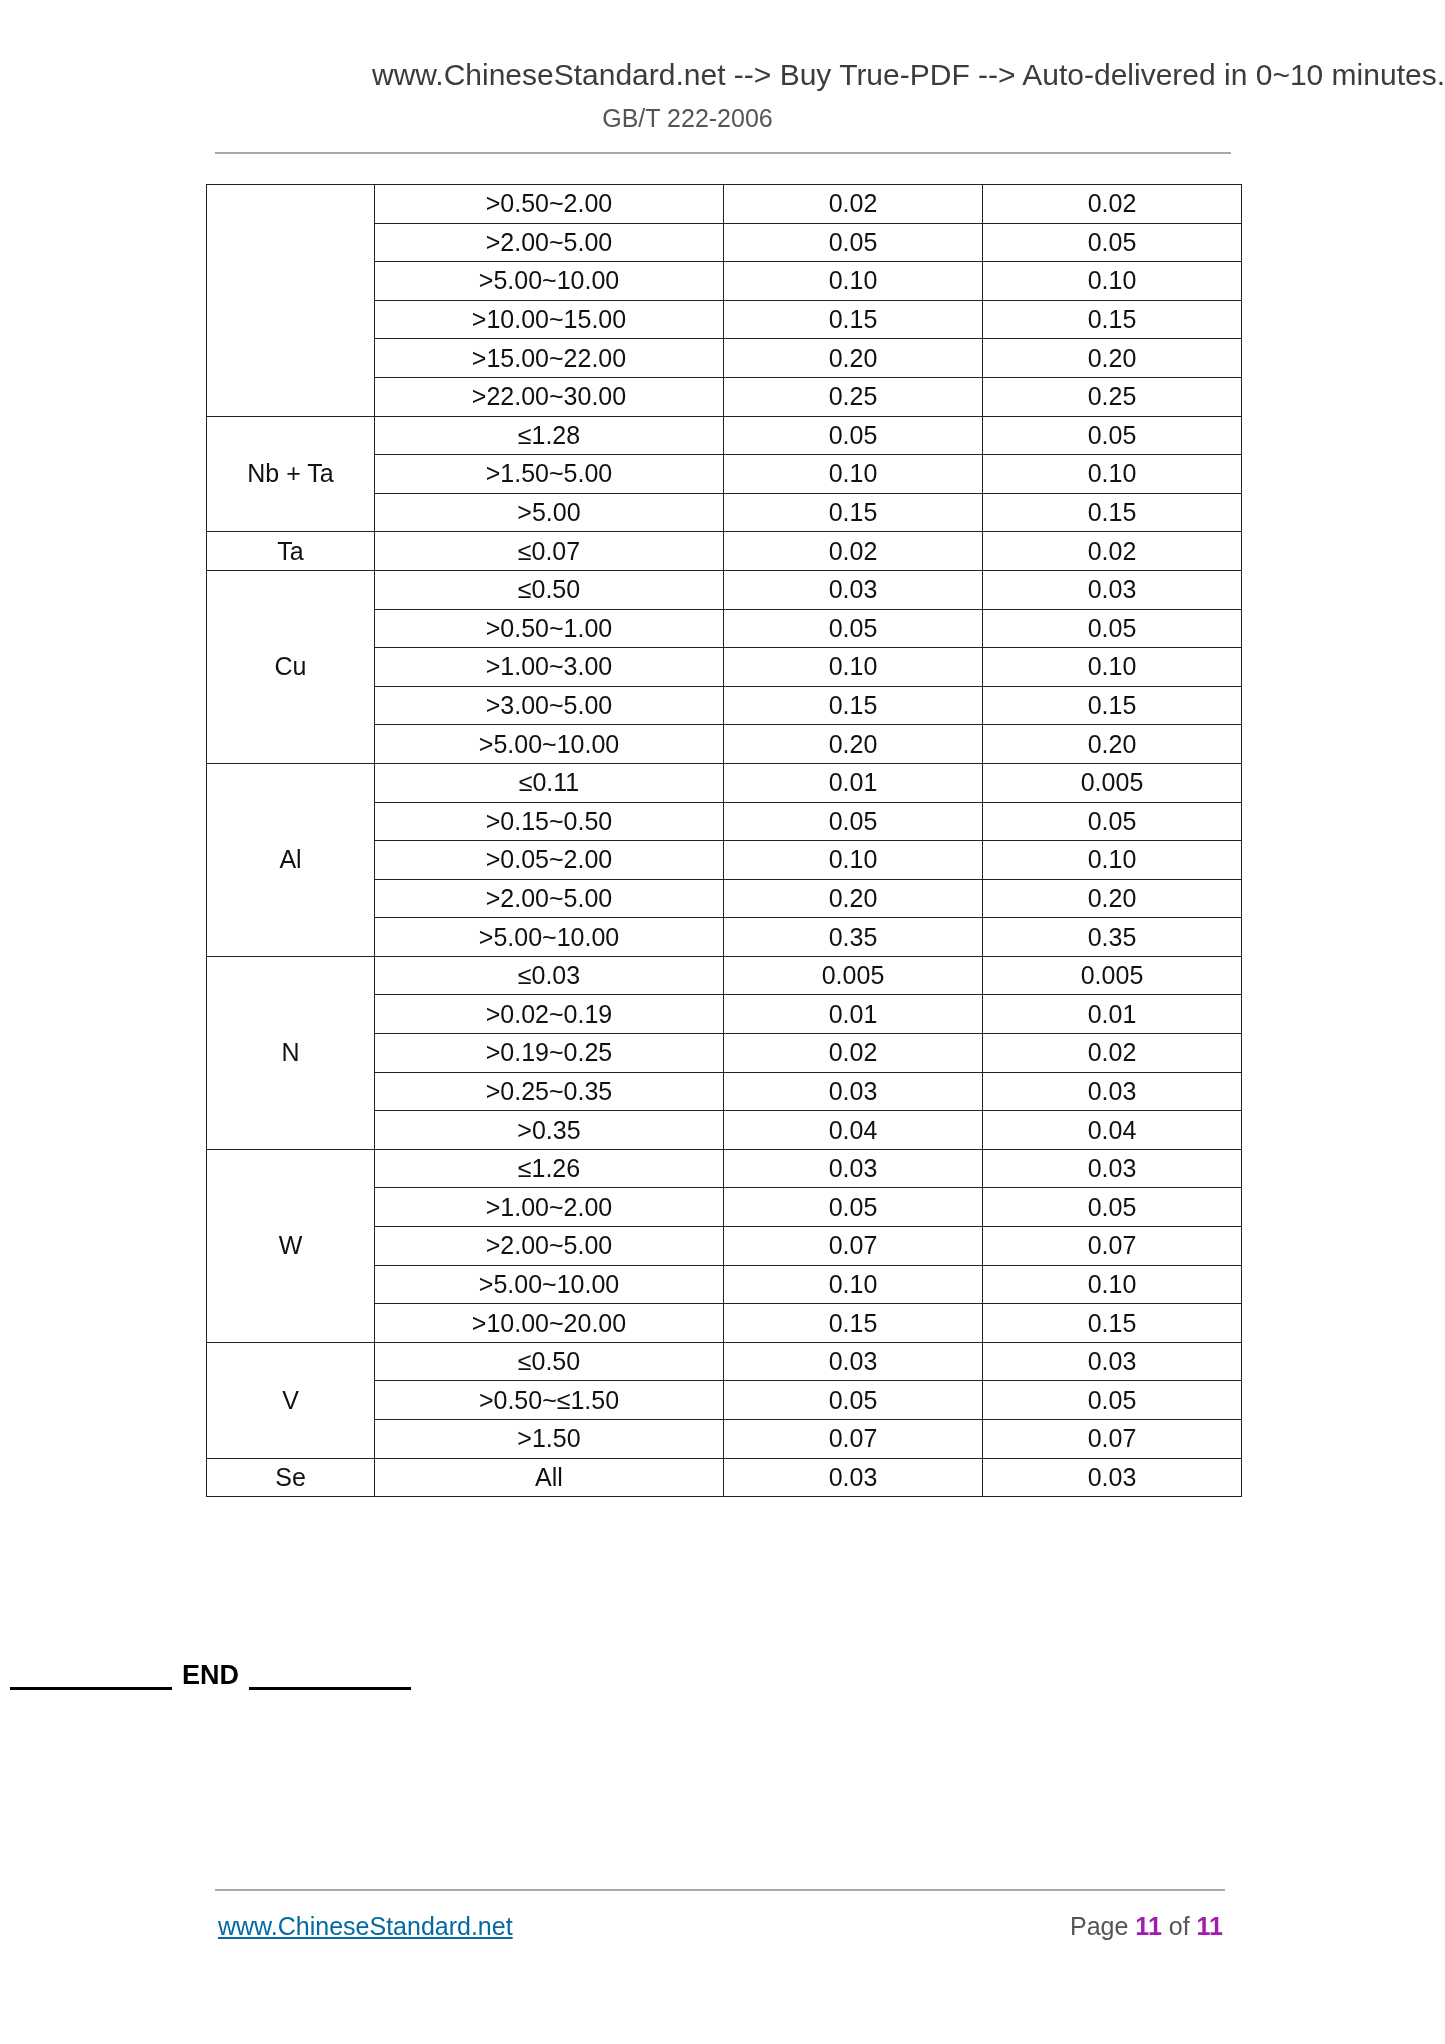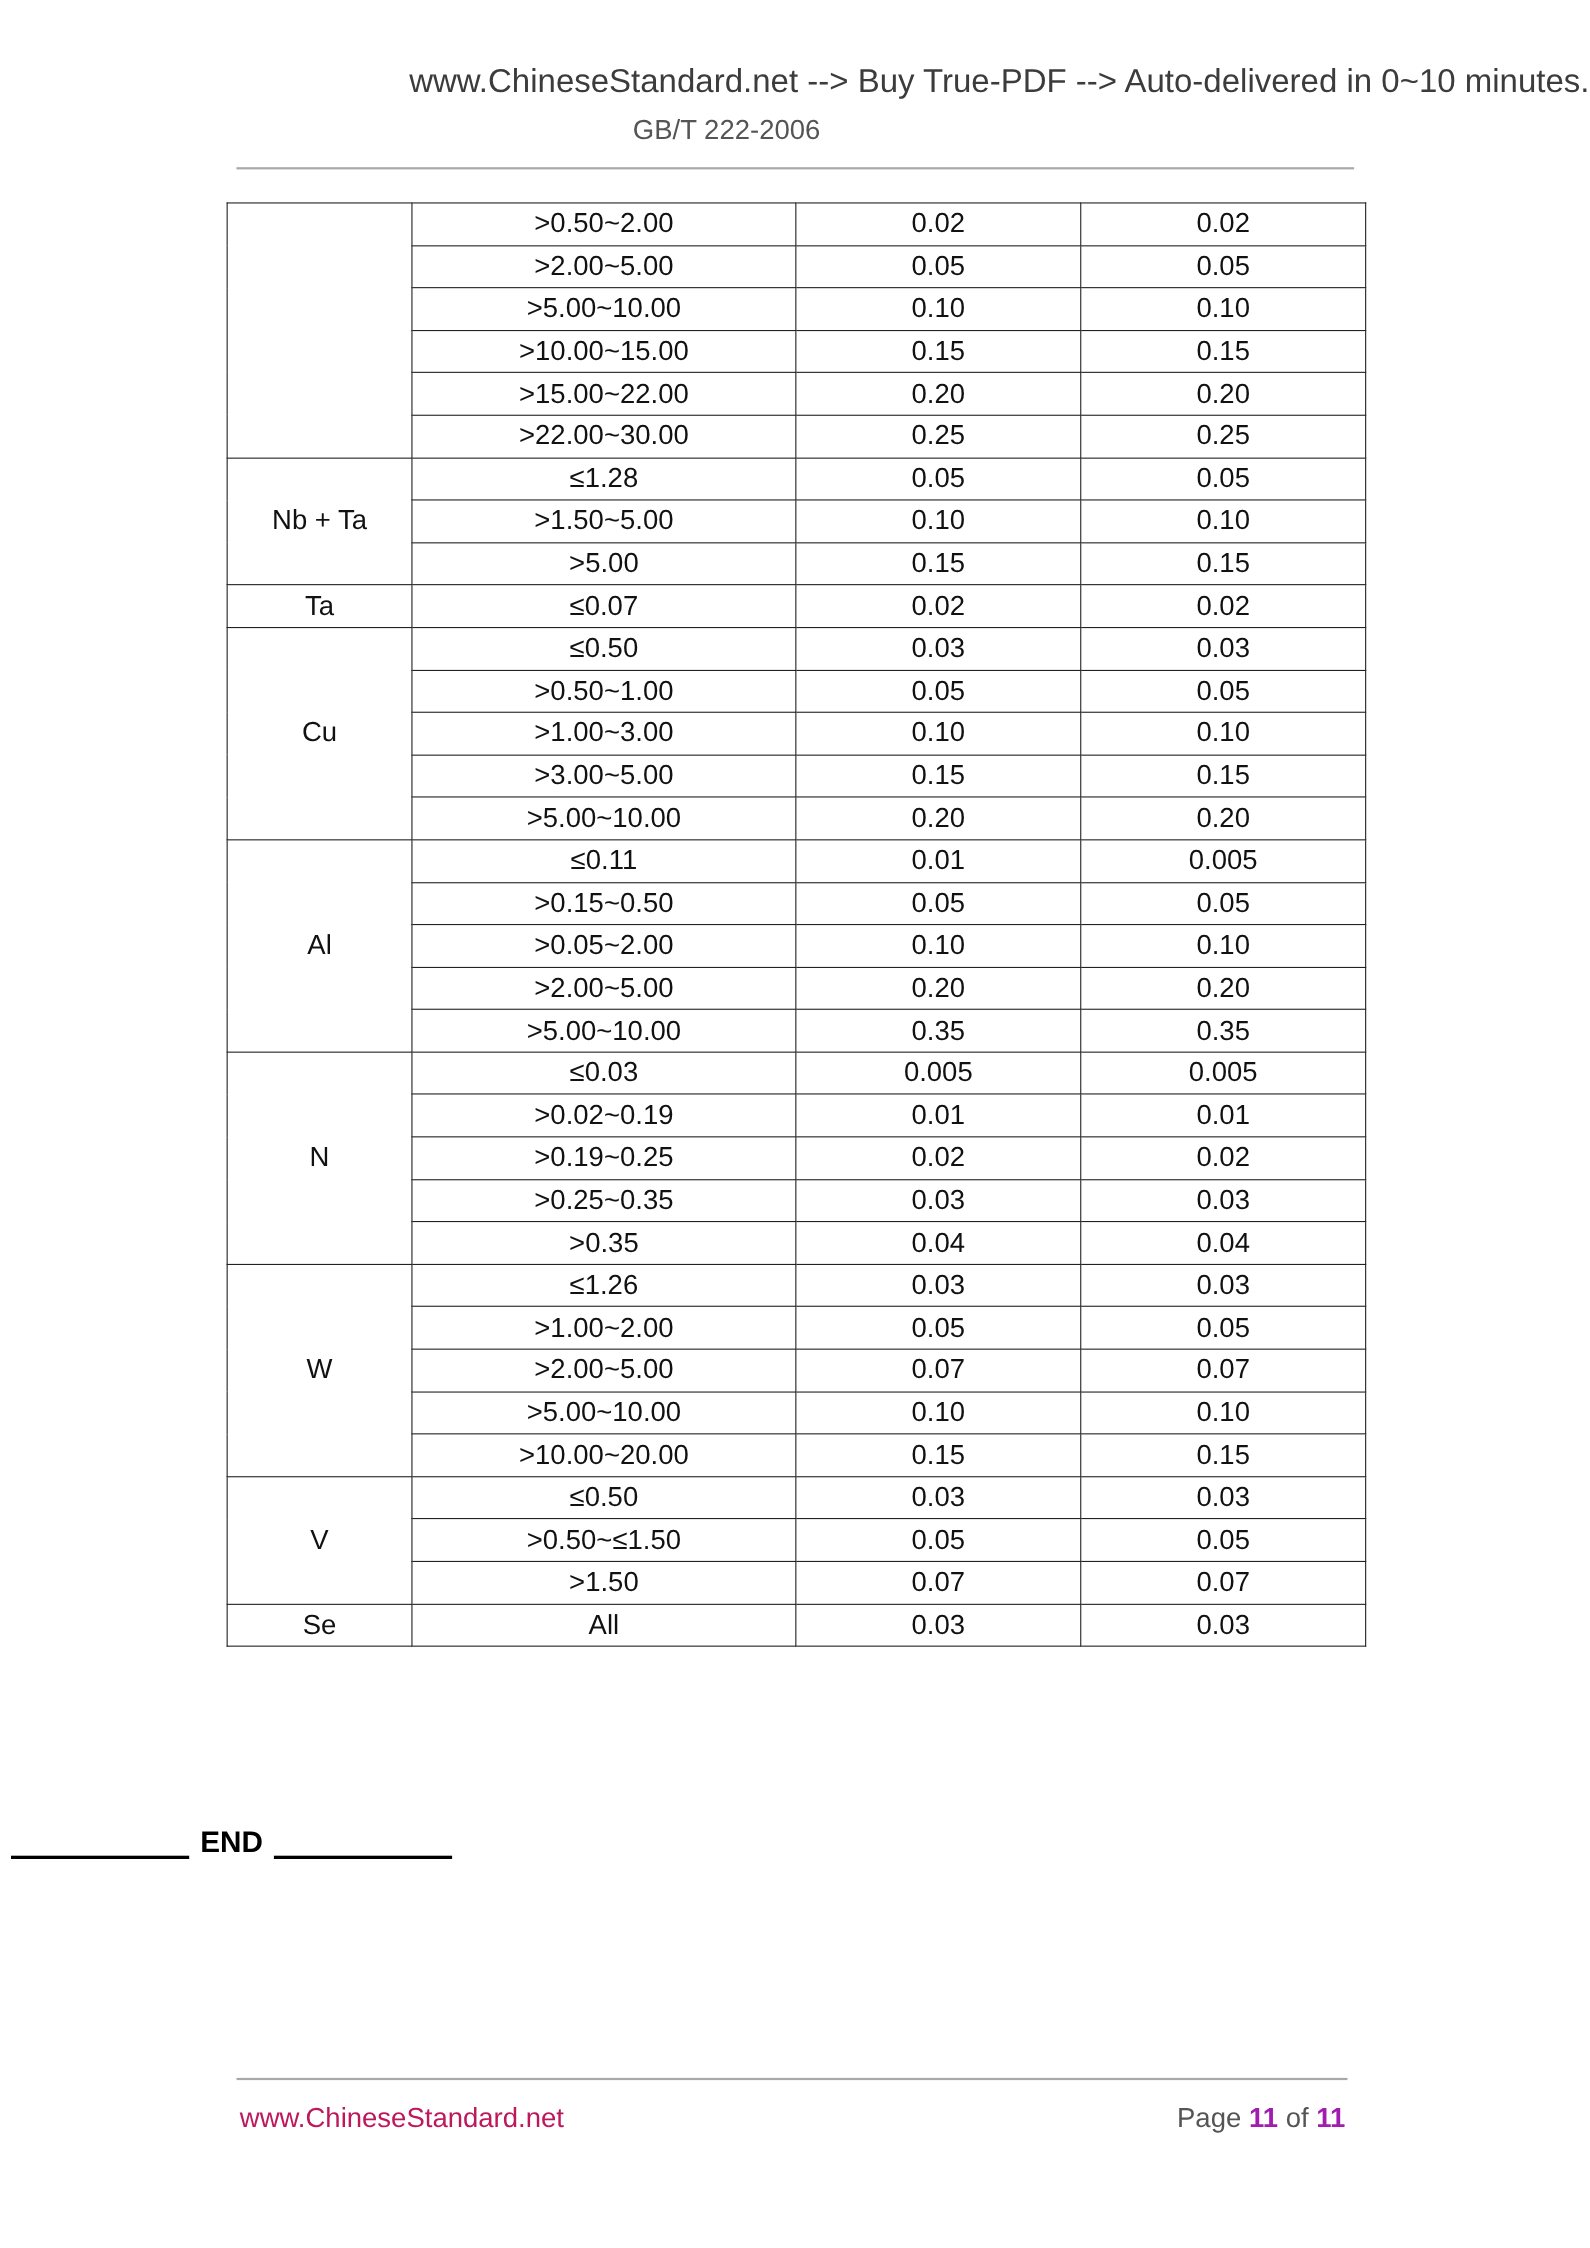--- a/index.html
+++ b/index.html
@@ -1,31 +1,31 @@
 <!DOCTYPE html>
 <html><head>
 <meta charset="utf-8">
 <style>
   html, body { margin: 0; padding: 0; background: #ffffff; }
   body { width: 1445px; height: 2044px; position: relative; overflow: hidden;
          font-family: "Liberation Sans", sans-serif; color: #1a1a1a; }
   .hdr-title { position: absolute; left: 0; width: 1445px; top: 58px; text-align: right;
                font-size: 30px; color: #3c3c3c; }
   .hdr-sub { position: absolute; left: 0; width: 1321px; top: 104px; text-align: center;
-             font-size: 25px; color: #555; }
+             font-size: 25px; color: #555; padding-left: 27px; }
   .hdr-rule { position: absolute; left: 215px; width: 1016px; top: 152px; height: 2px; background: #a8a8a8; }
   table.std { position: absolute; left: 206px; top: 184px; border-collapse: collapse;
               table-layout: fixed; width: 1035px; }
   table.std td { border: 1.5px solid #222; height: 37.6px; padding: 0; text-align: center;
                  vertical-align: middle; font-size: 25px; color: #111; line-height: 1; }
   .end-marker { position: absolute; left: 0; width: 1445px; top: 1660px; text-align: left;
                 font-size: 27px; font-weight: bold; color: #000; }
   .end-line { display: inline-block; width: 162px; height: 3px; background: #000; vertical-align: -6px; margin: 0 10px; }
   .ftr-rule { position: absolute; left: 215px; width: 1010px; top: 1889px; height: 2px; background: #a8a8a8; }
-  .ftr-link { position: absolute; left: 218px; top: 1912px; font-size: 25px; color: #be185d; }
+  .ftr-link { position: absolute; left: 218px; top: 1912px; font-size: 25px; color: #0369a1; text-decoration: underline; }
   .ftr-page { position: absolute; right: 222px; top: 1912px; font-size: 25px; color: #555; }
   .ftr-page b { color: #a21caf; }
 </style>
 </head>
 <body>
 
 <div class="hdr-title">www.ChineseStandard.net --&gt; Buy True-PDF --&gt; Auto-delivered in 0~10 minutes.</div>
 <div class="hdr-sub">GB/T 222-2006</div>
 <div class="hdr-rule"></div>
 

